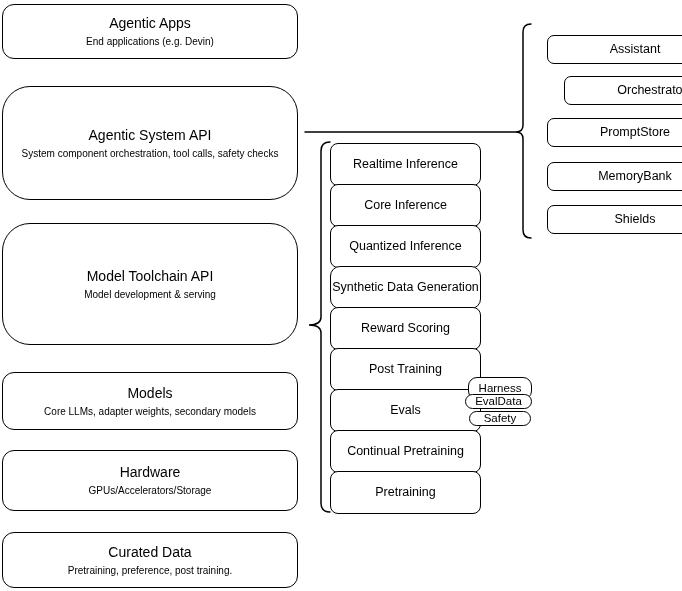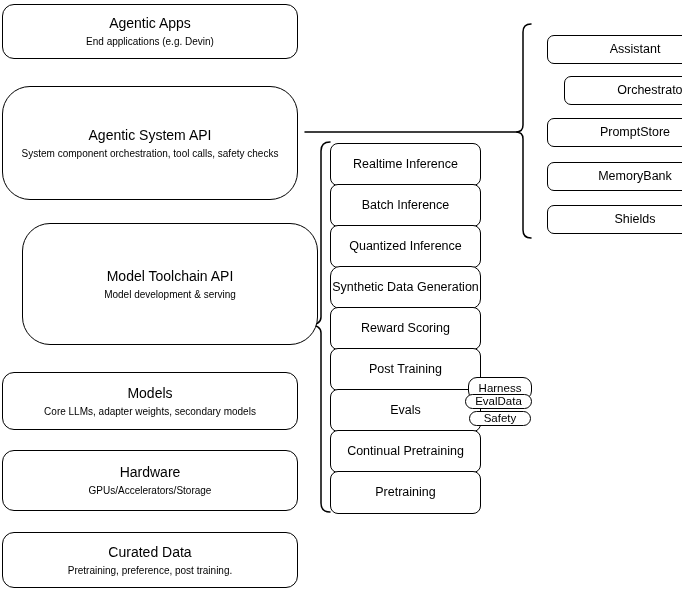--- a/index.html
+++ b/index.html
@@ -46,21 +46,21 @@
   .lbox .title {
     font-size: 14px;
     line-height: 1.15;
   }
   .lbox .subtitle {
     font-size: 10px;
     line-height: 1.15;
   }
   .lbox-1 { top: 4px;   height: 55px; }
   .lbox-2 { top: 86px;  height: 114px; }
-  .lbox-3 { top: 223px; height: 122px; margin-left: 20px; }
+  .lbox-3 { top: 223px; height: 122px; }
   .lbox-4 { top: 372px; height: 58px; }
   .lbox-5 { top: 450px; height: 61px; }
   .lbox-6 { top: 532px; height: 56px; }
 
   
   .mbox {
     left: 330px;
     width: 151px;
     height: 43px;
     border-radius: 8px;
@@ -143,21 +143,21 @@
     <div class="title">Hardware</div>
     <div class="subtitle">GPUs/Accelerators/Storage</div>
   </div>
 
   <div class="node lbox lbox-6">
     <div class="title">Curated Data</div>
     <div class="subtitle">Pretraining, preference, post training.</div>
   </div>
 
   <div class="node mbox mbox-1">Realtime Inference</div>
-  <div class="node mbox mbox-2">Batch Inference</div>
+  <div class="node mbox mbox-2">Core Inference</div>
   <div class="node mbox mbox-3">Quantized Inference</div>
   <div class="node mbox mbox-4">Synthetic Data Generation</div>
   <div class="node mbox mbox-5">Reward Scoring</div>
   <div class="node mbox mbox-6">Post Training</div>
   <div class="node mbox mbox-7">Evals</div>
   <div class="node mbox mbox-8">Continual Pretraining</div>
   <div class="node mbox mbox-9">Pretraining</div>
 
   <div class="node pill pill-1">Harness</div>
   <div class="node pill pill-2">EvalData</div>

